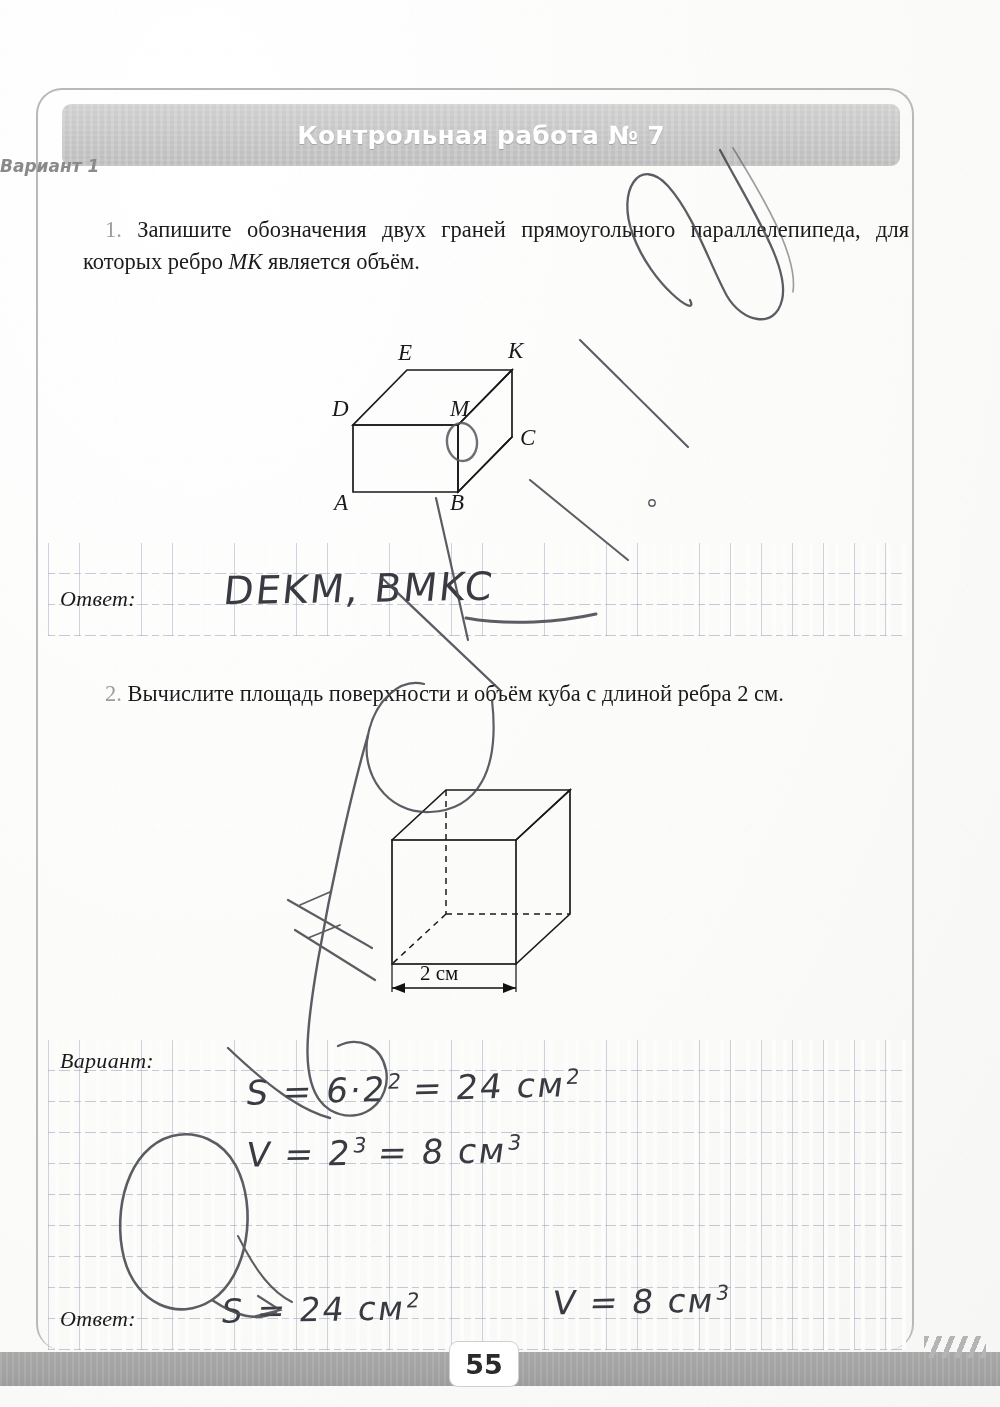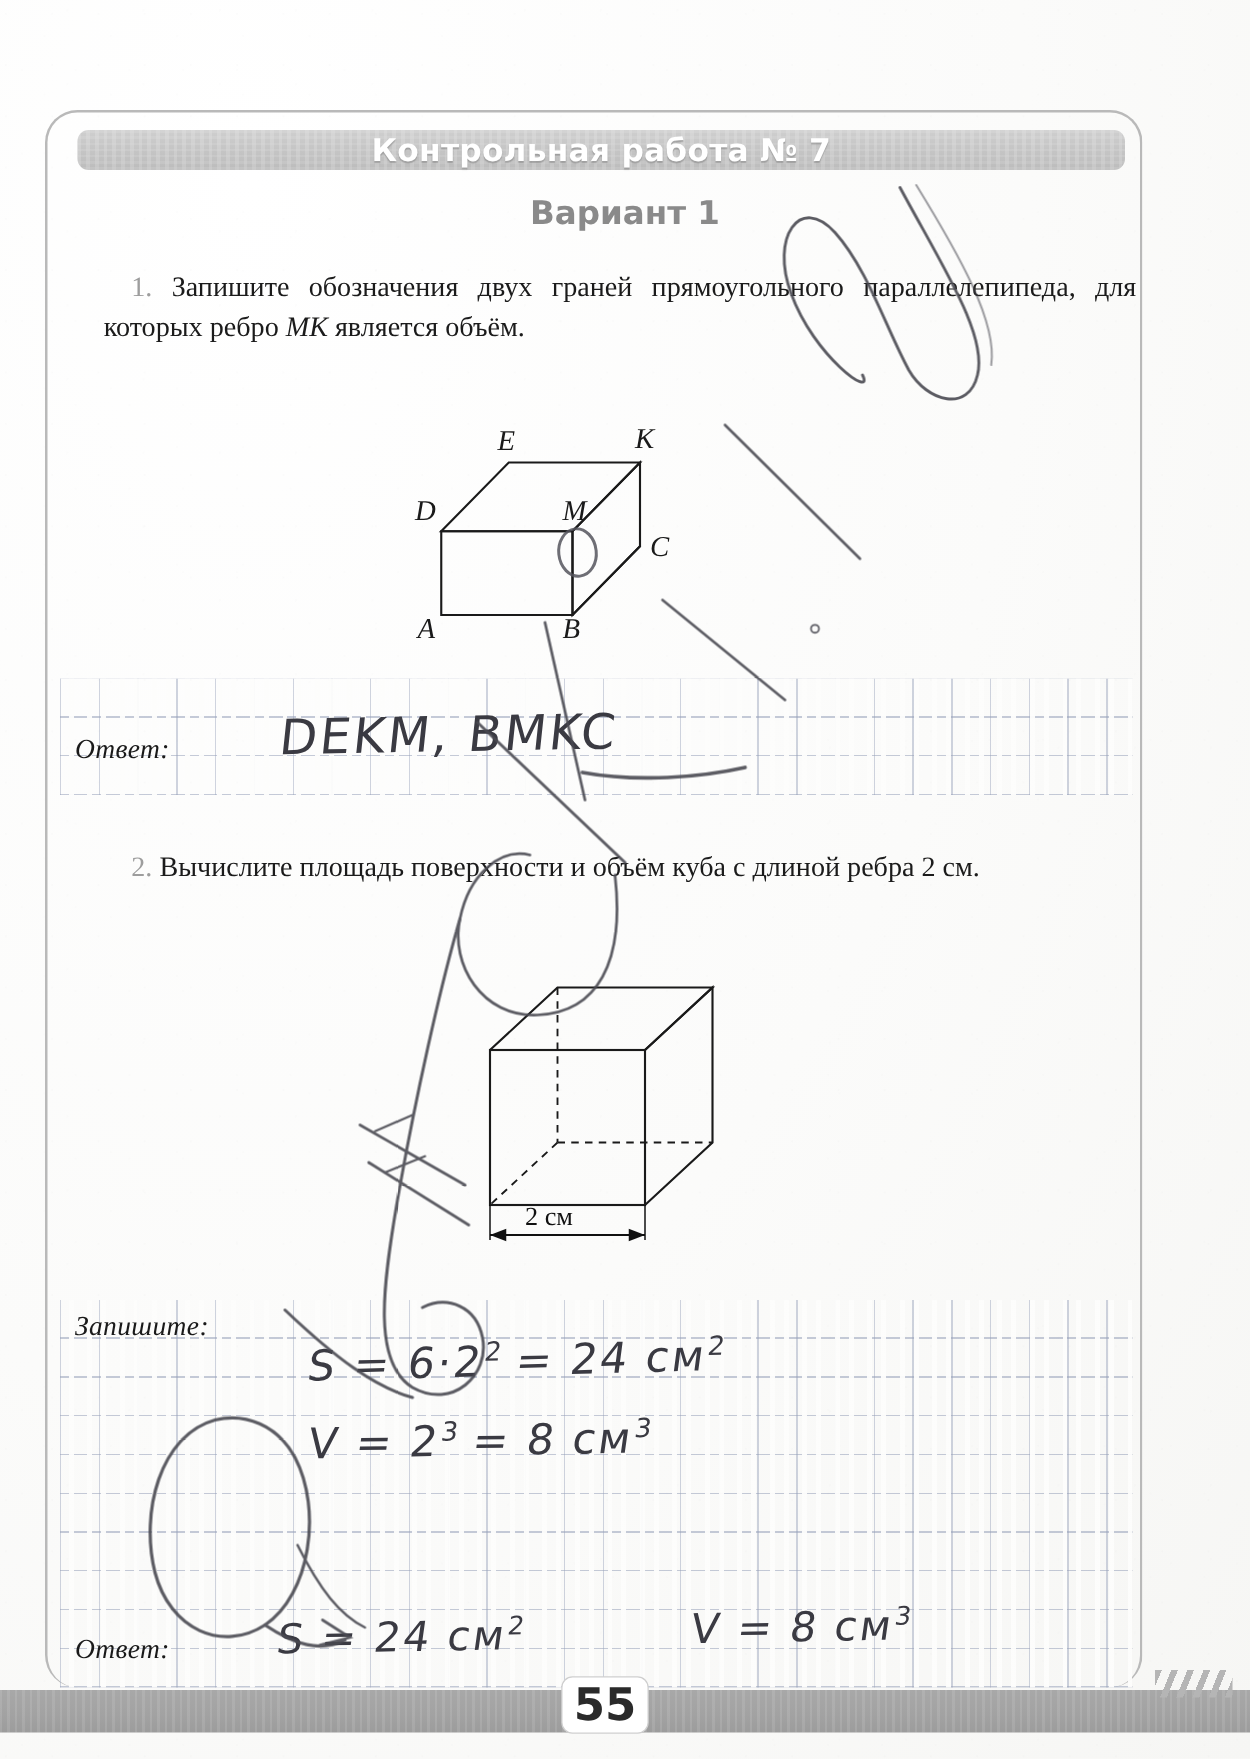--- a/index.html
+++ b/index.html
@@ -26,41 +26,42 @@
   }
   
   #frame{
     position:absolute;left:36px;top:88px;width:878px;height:1262px;
     border:2px solid #b9b9b9;border-radius:26px;
     border-bottom:none;
     box-sizing:border-box;
   }
   
   #banner{
-    position:absolute;left:62px;top:104px;width:838px;height:32px;
+    position:absolute;left:62px;top:104px;width:838px;height:62px;
     border-radius:9px;
     background:linear-gradient(180deg,#cfcfcf 0%,#c6c6c6 45%,#bcbcbc 100%);
     display:flex;align-items:center;justify-content:center;
   }
   #banner .ghost{
     position:absolute;inset:0;border-radius:9px;opacity:.35;
     background-image:
       repeating-linear-gradient(90deg, rgba(255,255,255,.45) 0 3px, rgba(0,0,0,0) 3px 7px),
       repeating-linear-gradient(0deg, rgba(255,255,255,.3) 0 2px, rgba(0,0,0,0) 2px 5px);
   }
   #banner-title{
     position:relative;z-index:2;
     font-family:"DejaVu Sans",sans-serif;font-weight:bold;font-size:25px;
     color:#ffffff;letter-spacing:.2px;
     text-shadow:0 1px 1px rgba(120,120,120,.5);
   }
   #variant{
-    position:absolute;left:0;top:156px;width:1000px;text-align:center;
-    font-family:"DejaVu Sans",sans-serif;font-weight:bold;font-size:26px;
+    position:absolute;left:0;top:156px;width:1000px;text-align:left;
+    font-family:"DejaVu Sans",sans-serif;font-weight:bold;font-size:17px;
     color:#8a8a8a;
+    font-style:italic;
   }
   
   .task{
     position:absolute;
     font-family:"Liberation Serif",serif;font-size:22.5px;color:#1b1b1b;
     line-height:1.42;text-align:justify;
   }
   .task .num{color:#9d9d9d;font-weight:normal;}
   .task i{}
   #task1{left:83px;top:214px;width:826px;text-indent:22px;}
@@ -116,21 +117,21 @@
   #footer-bar .fstripe{
     position:absolute;inset:0;opacity:.3;
     background-image:repeating-linear-gradient(90deg,rgba(255,255,255,.35) 0 2px,rgba(0,0,0,0) 2px 6px);
   }
   #page-num-box{
     position:absolute;left:449px;top:1341px;width:68px;height:44px;
     background:#fff;border:1px solid #cfcfcf;border-radius:9px;
     display:flex;align-items:center;justify-content:center;
   }
   #page-num{
-    font-family:"DejaVu Sans",sans-serif;font-weight:bold;font-size:36px;color:#2a2a2a;
+    font-family:"DejaVu Sans",sans-serif;font-weight:bold;font-size:27px;color:#2a2a2a;
   }
   #corner-stripes{
     position:absolute;right:14px;top:1336px;width:62px;height:22px;
     background-image:repeating-linear-gradient(112deg,#b5b5b5 0 5px,rgba(255,255,255,0) 5px 12px);
   }
   svg{position:absolute;overflow:visible;}
   .fig-label{
     font-family:"Liberation Serif",serif;font-style:italic;font-size:23px;fill:#1a1a1a;
   }
   .dim-label{font-family:"Liberation Serif",serif;font-size:21px;fill:#111;}
@@ -210,21 +211,21 @@
       <path d="M 144 210 L 131 205 L 131 215 Z" fill="#111" stroke="none"></path>
       <line x1="20" y1="186" x2="20" y2="214" stroke-width="1.2"></line>
       <line x1="144" y1="186" x2="144" y2="214" stroke-width="1.2"></line>
     </g>
     <text class="dim-label" x="48" y="202">2 см</text>
   </svg>
 
   <div class="gridbox" id="grid2">
     <div class="gridmask"></div>
   </div>
-  <div class="labelword" id="reshenie">Запишите:</div>
+  <div class="labelword" id="reshenie">Вариант:</div>
   <div class="labelword" id="otvet2">Ответ:</div>
 
   <div class="hand" id="hw-sol1">
     <span>S =</span>
     <span>6·2</span><sup>2</sup>
     <span>= 24 см</span><sup>2</sup>
   </div>
   <div class="hand" id="hw-sol2">
     <span>V =</span>
     <span>2</span><sup>3</sup>

